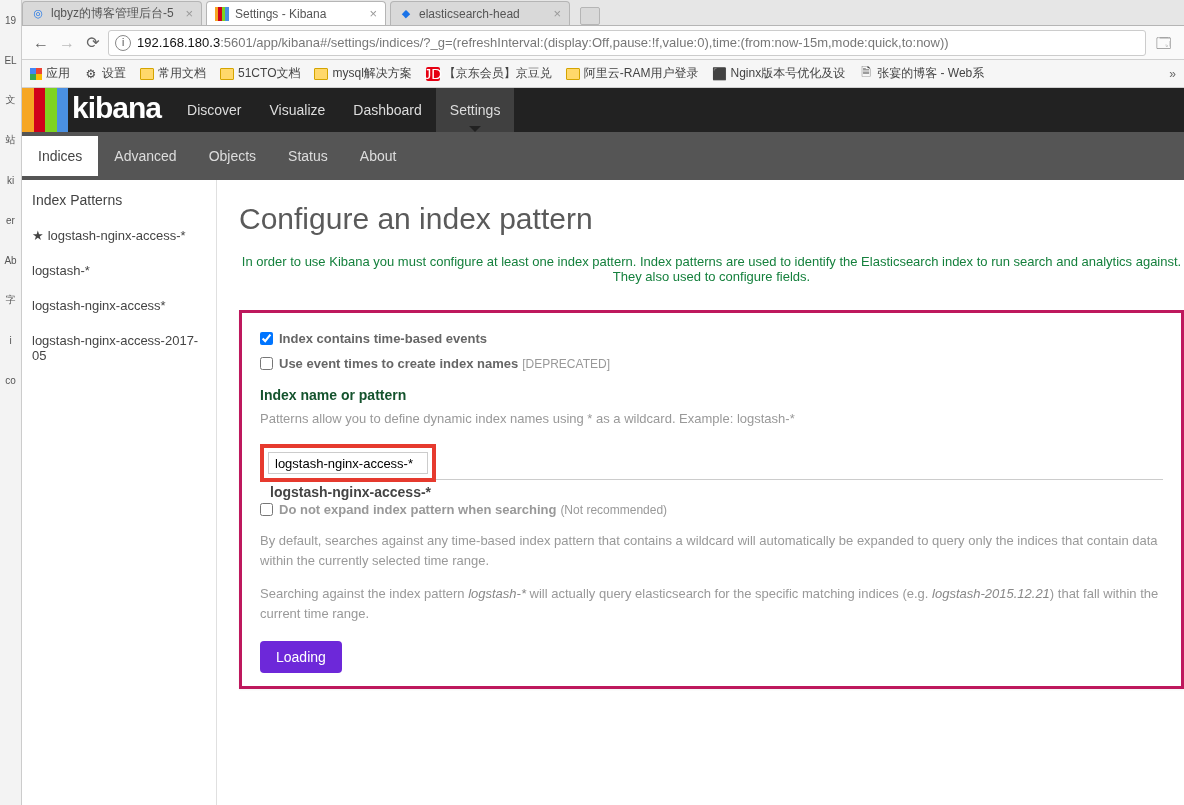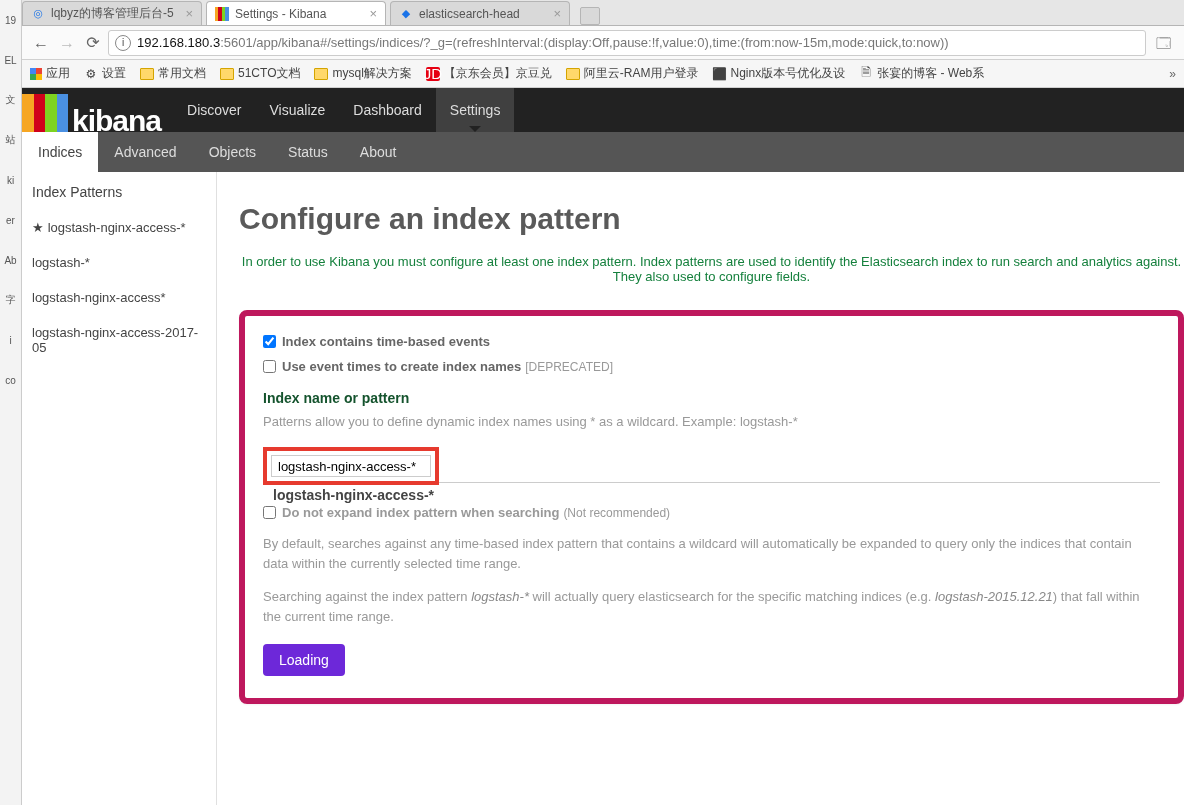--- a/index.html
+++ b/index.html
@@ -32,46 +32,46 @@
 
 
 .bmbar { height: 28px; display: flex; align-items: center; padding: 0 8px; font-size: 12px; color: #444; border-bottom: 1px solid #d0d0d0; background: #f6f6f6; }
 .bmitem { display: flex; align-items: center; margin-right: 14px; white-space: nowrap; }
 .bmitem .icon { width: 14px; height: 14px; margin-right: 4px; display: inline-flex; align-items: center; justify-content: center; }
 .bmitem .y { width: 14px; height: 12px; background: #ffd86b; border: 1px solid #d4a400; border-radius: 1px; }
 .chev { margin-left: auto; color: #666; }
 
 
 .khdr { background: #222; color: #fff; height: 44px; display: flex; align-items: center; }
-.klogo { display: flex; align-items: flex-end; height: 56px; padding: 0 12px 0 0; }
+.klogo { display: flex; align-items: center; height: 56px; padding: 0 12px 0 0; }
 .kbars { width: 46px; height: 44px; display: flex; }
 .kbar { flex: 1; }
 .kword { font-size: 30px; font-weight: bold; letter-spacing: -1px; margin-left: 4px; margin-top: -4px; color: #fff; }
 .knav { display: flex; height: 44px; }
 .knavitem { padding: 0 14px; display: flex; align-items: center; color: #ddd; font-size: 14px; position: relative; }
 .knavitem.active { background: #404040; }
 .knavitem.active::after { content: ""; position: absolute; bottom: -6px; left: 50%; margin-left: -6px; border: 6px solid transparent; border-top-color: #222; }
 
 
-.ksub { background: #555; color: #fff; height: 40px; display: flex; align-items: center; }
+.ksub { background: #555; color: #fff; height: 48px; display: flex; align-items: center; }
 .ksubitem { padding: 0 16px; height: 40px; display: flex; align-items: center; color: #ddd; font-size: 14px; }
 .ksubitem.active { background: #fff; color: #444; }
 
 
 .kbody { display: flex; }
 .kside { width: 195px; border-right: 1px solid #e0e0e0; font-size: 13px; color: #444; padding-bottom: 20px; min-height: 640px; }
 .kside .hdr { padding: 12px 10px 10px; font-size: 14px; }
 .kside .item { padding: 10px 10px; display: flex; align-items: center; }
 .kside .star { margin-right: 4px; }
 
 .kmain { flex: 1; padding: 22px 0 22px 22px; color: #666; }
-.kmain h1 { font-size: 30px; color: #5a5a5a; font-weight: 700; margin-bottom: 18px; margin-top: 8px; }
+.kmain h1 { font-size: 30px; color: #5a5a5a; font-weight: 400; margin-bottom: 18px; }
 .kmain .intro { font-size: 13px; color: #15803d; margin-bottom: 26px; text-align: center; }
 
-.formbox { border: 6px solid #be185d; border-radius: 8px; padding: 18px 18px 22px; box-shadow: 0 1px 2px rgba(0,0,0,0.05); }
+.formbox { border: 3px solid #be185d; border-radius: 0; padding: 18px 18px 13px; box-shadow: 0 1px 2px rgba(0,0,0,0.05); }
 .chkline { display: flex; align-items: center; margin-bottom: 10px; font-size: 13px; }
 .chkline input { margin-right: 6px; }
 .chkline .dep { color: #999; margin-left: 4px; font-size: 12px; }
 .lbl { font-size: 14px; color: #14532d; font-weight: bold; margin: 16px 0 8px; }
 .hint { font-size: 13px; color: #999; margin-bottom: 18px; }
 
 .inputwrap { border: 4px solid #e63a2e; padding: 4px; display: inline-block; margin-bottom: 2px; }
 .inputwrap input { width: 160px; height: 22px; border: 1px solid #ccc; padding: 0 6px; font-size: 13px; outline: none; }
 .inputrest { border-bottom: 1px solid #ccc; height: 1px; margin-top: -5px; }
 

